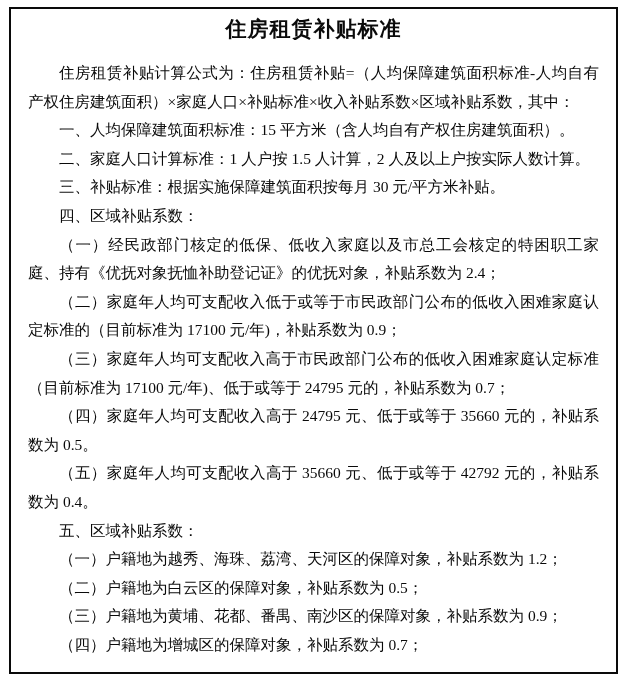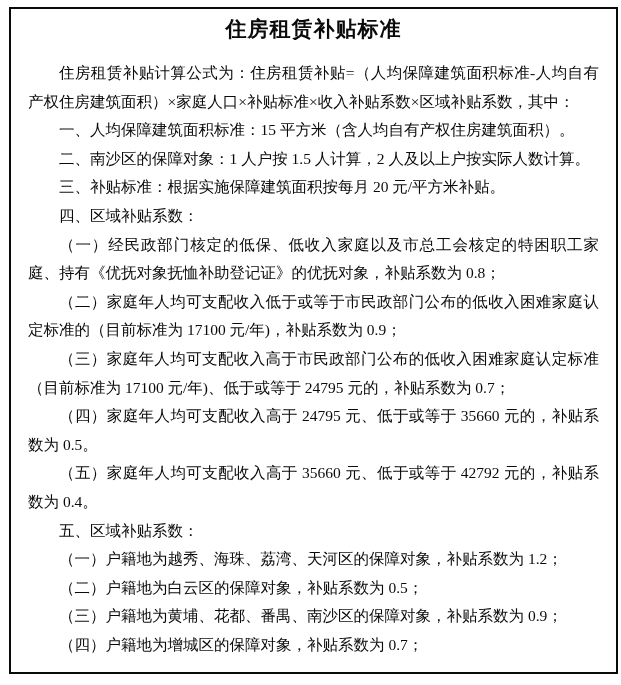--- a/index.html
+++ b/index.html
@@ -64,24 +64,24 @@
 <body>
 
 <div class="page">
   <div class="doc-frame">
 
     <h1 class="doc-title">住房租赁补贴标准</h1>
 
     <div class="doc-body">
       <p class="para"><b class="lead"></b><span>住房租赁补贴计算公式为：住房租赁补贴=（人均保障建筑面积标准-人均自有产权住房建筑面积）×家庭人口×补贴标准×收入补贴系数×区域补贴系数，其中：</span></p>
       <p class="para"><b class="lead">一、人均保障建筑面积标准：</b><span>15 平方米（含人均自有产权住房建筑面积）。</span></p>
-      <p class="para"><b class="lead">二、南沙区的保障对象：</b><span>1 人户按 1.5 人计算，2 人及以上户按实际人数计算。</span></p>
-      <p class="para"><b class="lead">三、补贴标准：</b><span>根据实施保障建筑面积按每月 20 元/平方米补贴。</span></p>
+      <p class="para"><b class="lead">二、家庭人口计算标准：</b><span>1 人户按 1.5 人计算，2 人及以上户按实际人数计算。</span></p>
+      <p class="para"><b class="lead">三、补贴标准：</b><span>根据实施保障建筑面积按每月 30 元/平方米补贴。</span></p>
       <p class="para"><b class="lead">四、区域补贴系数：</b><span></span></p>
-      <p class="para"><b class="lead"></b><span>（一）经民政部门核定的低保、低收入家庭以及市总工会核定的特困职工家庭、持有《优抚对象抚恤补助登记证》的优抚对象，补贴系数为 0.8；</span></p>
+      <p class="para"><b class="lead"></b><span>（一）经民政部门核定的低保、低收入家庭以及市总工会核定的特困职工家庭、持有《优抚对象抚恤补助登记证》的优抚对象，补贴系数为 2.4；</span></p>
       <p class="para"><b class="lead"></b><span>（二）家庭年人均可支配收入低于或等于市民政部门公布的低收入困难家庭认定标准的（目前标准为 17100 元/年)，补贴系数为 0.9；</span></p>
       <p class="para"><b class="lead"></b><span>（三）家庭年人均可支配收入高于市民政部门公布的低收入困难家庭认定标准（目前标准为 17100 元/年)、低于或等于 24795 元的，补贴系数为 0.7；</span></p>
       <p class="para"><b class="lead"></b><span>（四）家庭年人均可支配收入高于 24795 元、低于或等于 35660 元的，补贴系数为 0.5。</span></p>
       <p class="para"><b class="lead"></b><span>（五）家庭年人均可支配收入高于 35660 元、低于或等于 42792 元的，补贴系数为 0.4。</span></p>
       <p class="para"><b class="lead">五、区域补贴系数：</b><span></span></p>
       <p class="para"><b class="lead"></b><span>（一）户籍地为越秀、海珠、荔湾、天河区的保障对象，补贴系数为 1.2；</span></p>
       <p class="para"><b class="lead"></b><span>（二）户籍地为白云区的保障对象，补贴系数为 0.5；</span></p>
       <p class="para"><b class="lead"></b><span>（三）户籍地为黄埔、花都、番禺、南沙区的保障对象，补贴系数为 0.9；</span></p>
       <p class="para"><b class="lead"></b><span>（四）户籍地为增城区的保障对象，补贴系数为 0.7；</span></p>
     </div>

